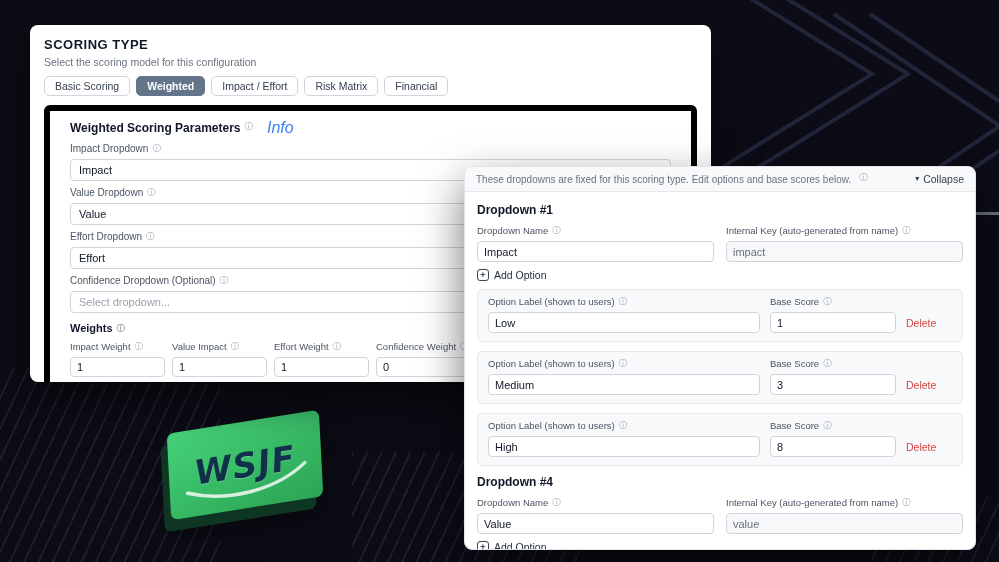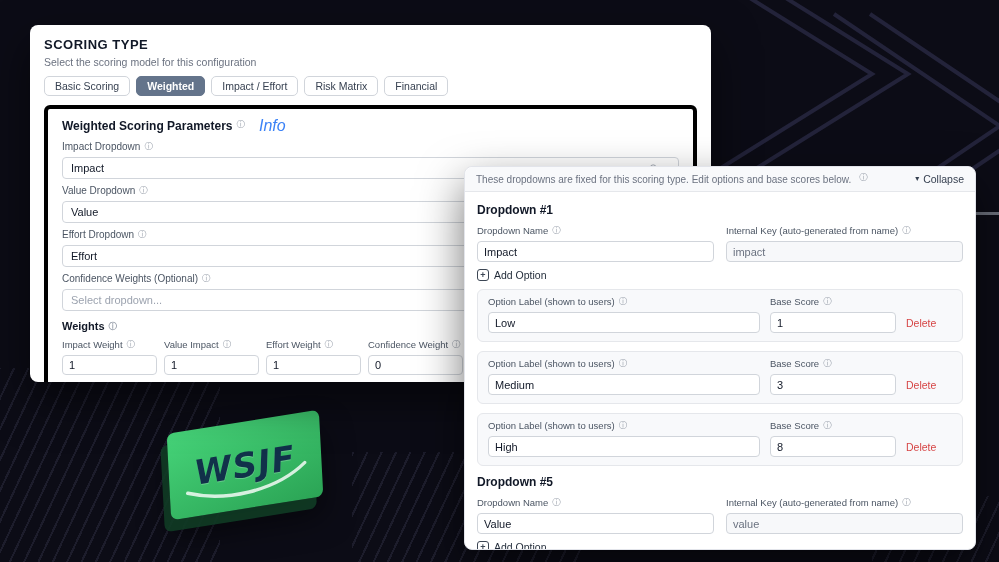--- a/index.html
+++ b/index.html
@@ -48,21 +48,21 @@
   
   .lp-title { font-size:13px; font-weight:700; color:#111827; letter-spacing:.5px; margin:2px 0 4px; }
   .lp-sub   { font-size:10.5px; color:#6b7280; margin-bottom:8px; }
   .tabs { display:flex; gap:6px; margin-bottom:9px; }
   .tab {
     font-family:inherit; font-size:10.5px; color:#374151; background:#fff;
     border:1px solid #d1d5db; border-radius:5px; padding:3px 10px; cursor:pointer; white-space:nowrap;
   }
   .tab.selected { background:#64748b; border-color:#64748b; color:#fff; font-weight:700; }
 
-  .params-box { border:4px solid #000000; border-radius:6px; padding:8px 14px 9px; }
+  .params-box { border:6px solid #000000; border-radius:6px; padding:8px 20px 9px; }
   .params-header { display:flex; align-items:center; margin-bottom:1px; }
   .params-title { font-size:12px; font-weight:700; color:#111827; }
   .info { font-size:8.5px; color:#9aa1ac; margin-left:4px; position:relative; top:-1px; cursor:help; }
   .info-link { font-size:16px; color:#3b82f6; margin-left:14px; text-decoration:none; cursor:pointer;font-style:italic; }
 
   .field-label { display:block; font-size:10px; color:#4b5563; margin:6px 0 3px; }
   .select {
     height:22px; border:1px solid #d1d5db; border-radius:4px; background:#fff;
     display:flex; align-items:center; padding:0 8px; cursor:pointer;
   }
@@ -195,21 +195,21 @@
       </label>
       <div class="select">
         <span class="select-value">Effort</span>
         <span class="select-icons">
           <span class="clear-glyph">⊗</span>
           <span class="chev-glyph">▾</span>
         </span>
       </div>
 
       <label class="field-label">
-        <span>Confidence Weights (Optional)</span><span class="info">ⓘ</span>
+        <span>Confidence Dropdown (Optional)</span><span class="info">ⓘ</span>
       </label>
       <div class="select">
         <span class="select-value placeholder">Select dropdown...</span>
         <span class="select-icons">
           <span class="chev-glyph">▾</span>
         </span>
       </div>
 
       <div class="weights-title">
         <span>Weights</span><span class="info">ⓘ</span>
@@ -292,21 +292,21 @@
           </div>
           <div class="opt-grid">
             <input class="txt h21" value="High" style="">
             <input class="txt h21" value="8" style="">
             <button class="delete-btn">Delete</button>
           </div>
         </div>
       </div>
 
       <div class="dd-section">
-        <h2 class="dd-title">Dropdown #5</h2>
+        <h2 class="dd-title">Dropdown #4</h2>
         <div class="namekey-grid">
           <div class="nk-label"><span>Dropdown Name</span><span class="info">ⓘ</span></div>
           <div class="nk-label"><span>Internal Key (auto-generated from name)</span><span class="info">ⓘ</span></div>
         </div>
         <div class="namekey-grid">
           <input class="txt h21" value="Value" style="">
           <input class="txt h21 readonly" readonly="" value="value" style="">
         </div>
         <button class="add-option">
           <span class="plus-box">+</span>

